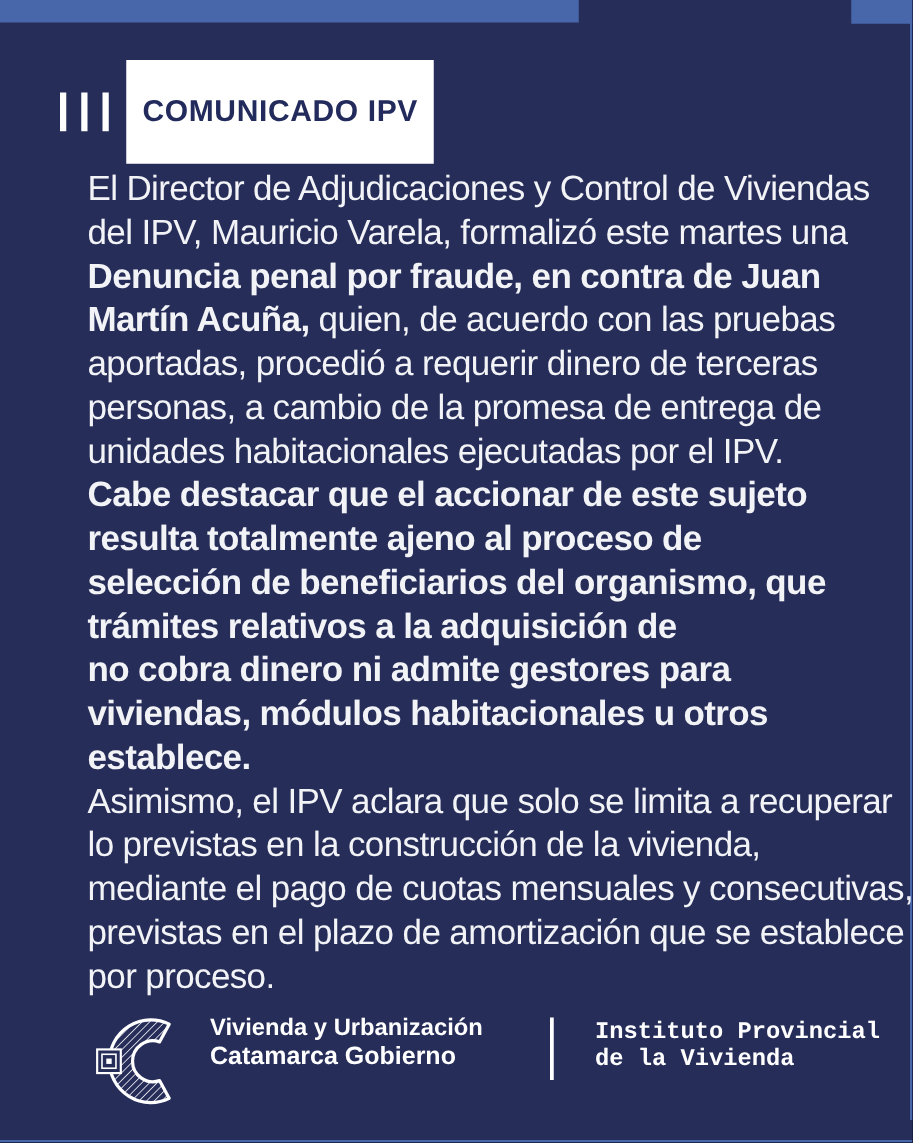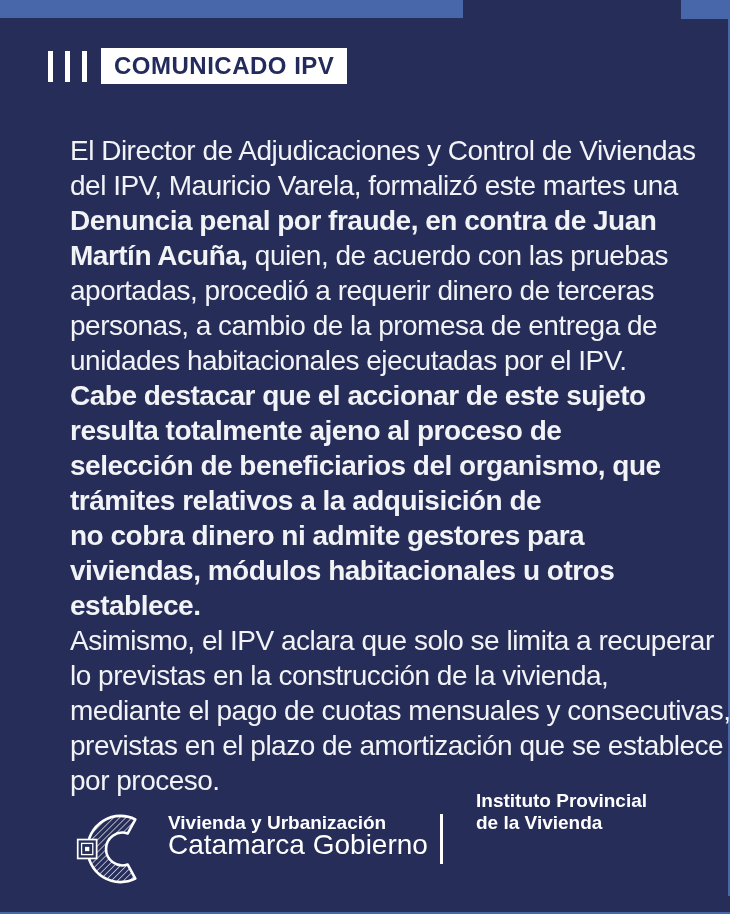--- a/index.html
+++ b/index.html
@@ -18,24 +18,24 @@
   .strip-top-right { left: 681px; top: 0; width: 49px; height: 19px; }
   .strip-right     { left: 728px; top: 0; width: 2px;  height: 896px; }
   .strip-bottom    { left: 0; top: 912px; width: 730px; height: 2px; }
 
   
   .header { position: absolute; left: 48px; top: 48px; display: flex; align-items: center; }
   .bars { display: flex; gap: 12px; margin-right: 14px; }
   .bar { width: 5px; height: 31px; background: #ffffff; }
   .title-box {
     background: #ffffff;
-    height: 36px;
+    height: 49px;
     display: inline-flex;
     align-items: center;
-    padding: 0 13px;
+    padding: 17px 13px;
   }
   .title-box span {
     color: #222b5c;
     font-weight: 700;
     font-size: 24px;
     letter-spacing: 0.5px;
     white-space: nowrap;
   }
 
   
@@ -55,28 +55,28 @@
   }
   .body-text .bold { font-weight: 700; }
 
   
   .footer-logo { position: absolute; left: 76px; top: 806px; width: 86px; height: 86px; }
   .ministry {
     position: absolute; left: 168px; top: 812px;
     color: #ffffff; font-size: 19px; line-height: 22px;
   }
   .ministry .b { font-weight: 700; }
-  .ministry .r { font-weight: 400; font-size: 28px; }
+  .ministry .r { font-weight: 700; font-size: 20px; }
   .footer-divider {
     position: absolute; left: 440px; top: 814px;
     width: 3px; height: 50px; background: #ffffff;
   }
   .institute {
-    position: absolute; left: 476px; top: 790px;
-    color: #ffffff; font-size: 19px; line-height: 22px; font-weight: 700;
+    position: absolute; left: 476px; top: 814px;
+    color: #ffffff; font-size: 19px; line-height: 22px; font-weight: 700; font-family: Liberation Mono, monospace;
   }
 </style>
 </head>
 <body>
 
 <div class="canvas">
 
   <div class="strip strip-top-left"></div>
   <div class="strip strip-top-right"></div>
   <div class="strip strip-right"></div>

